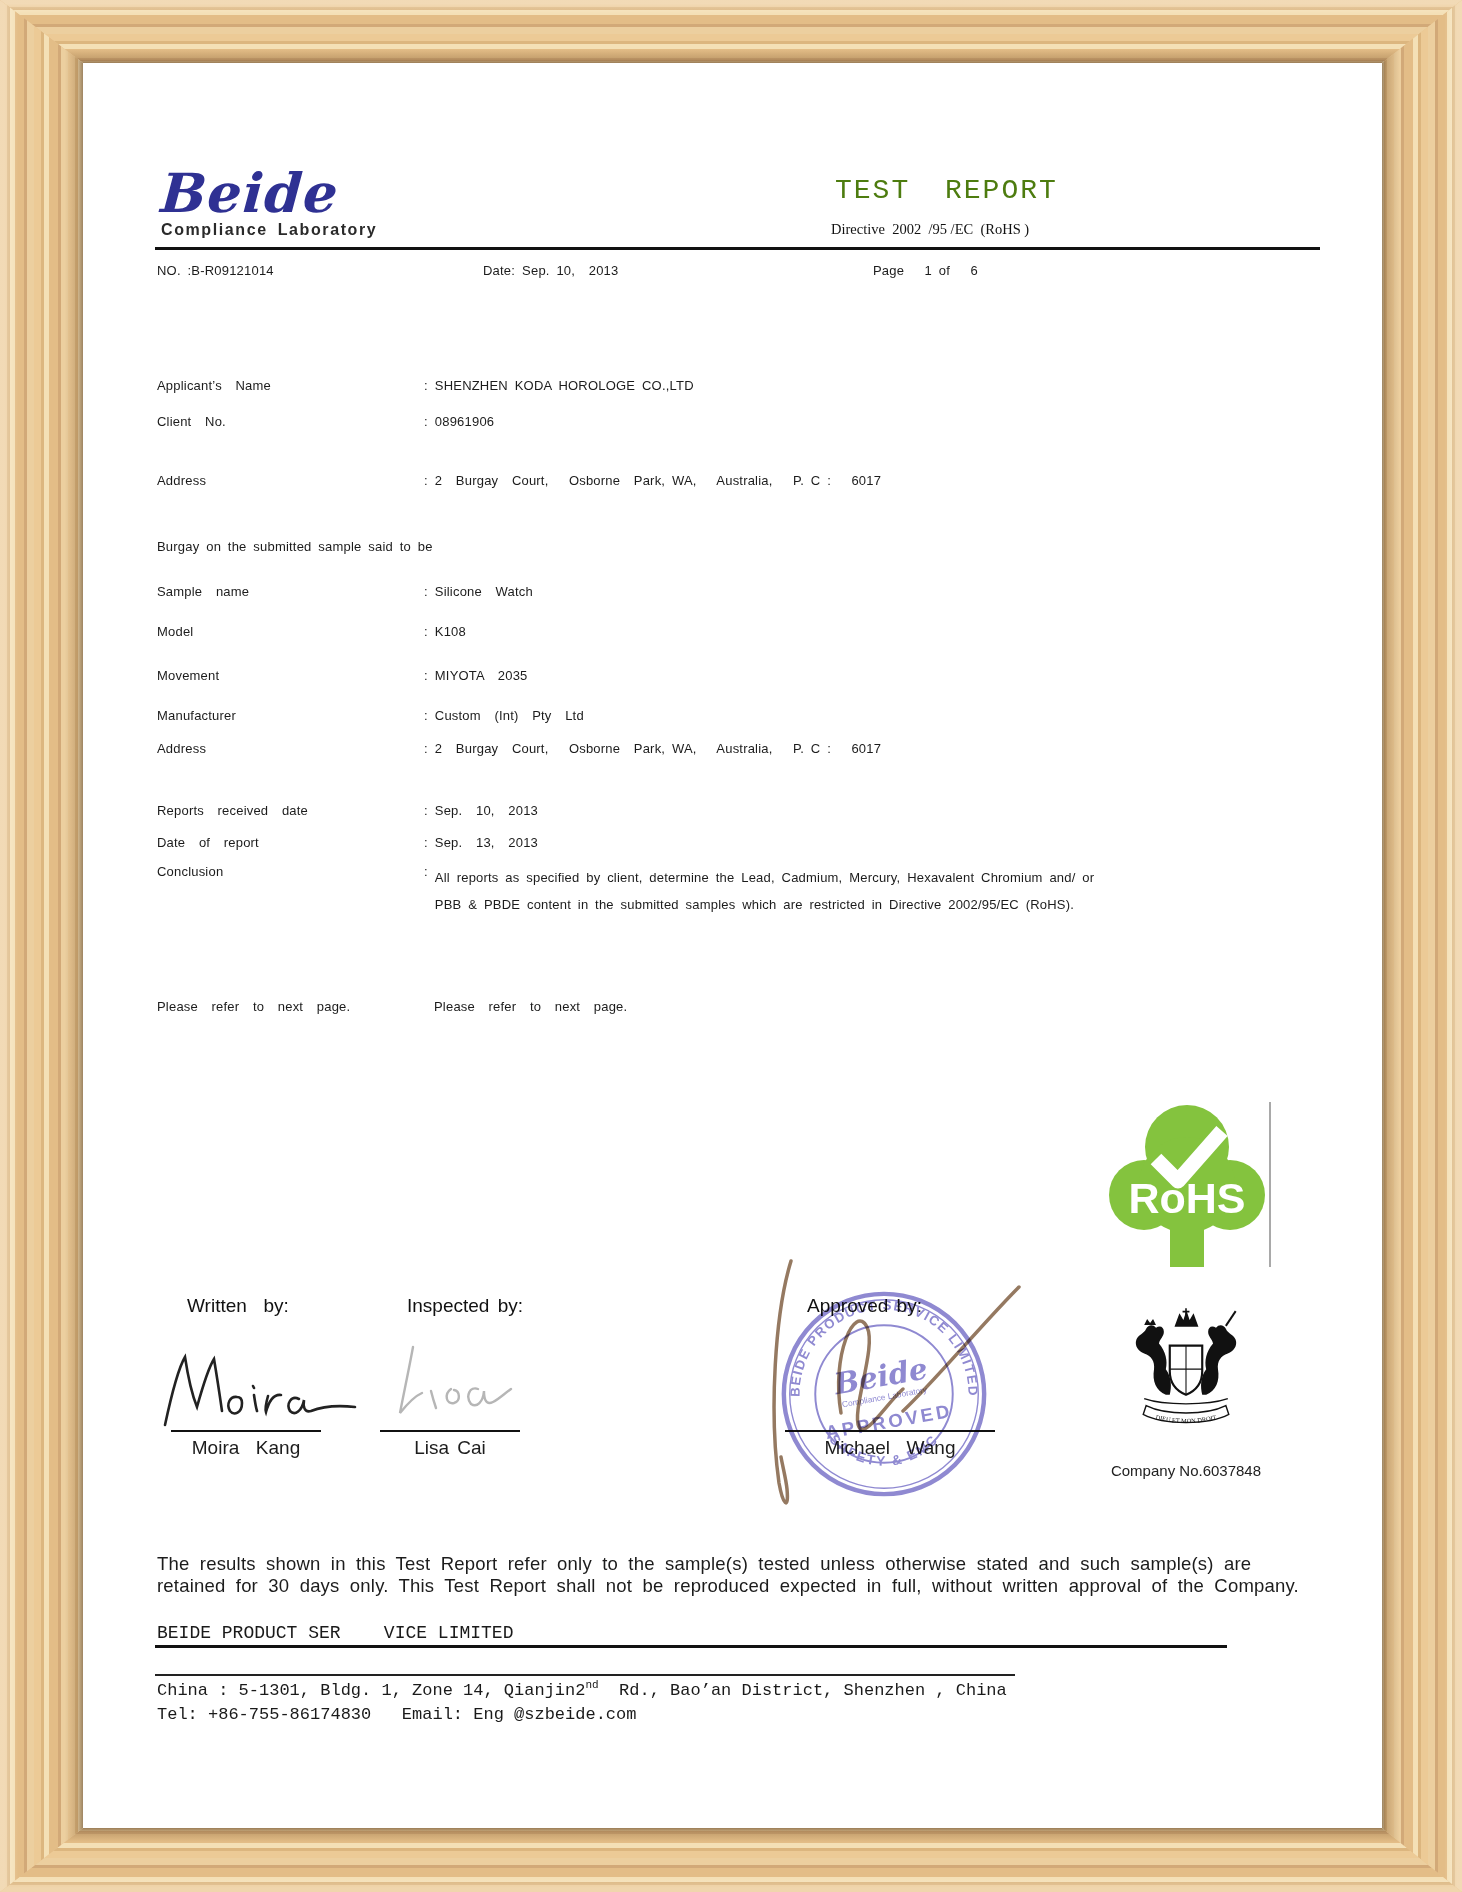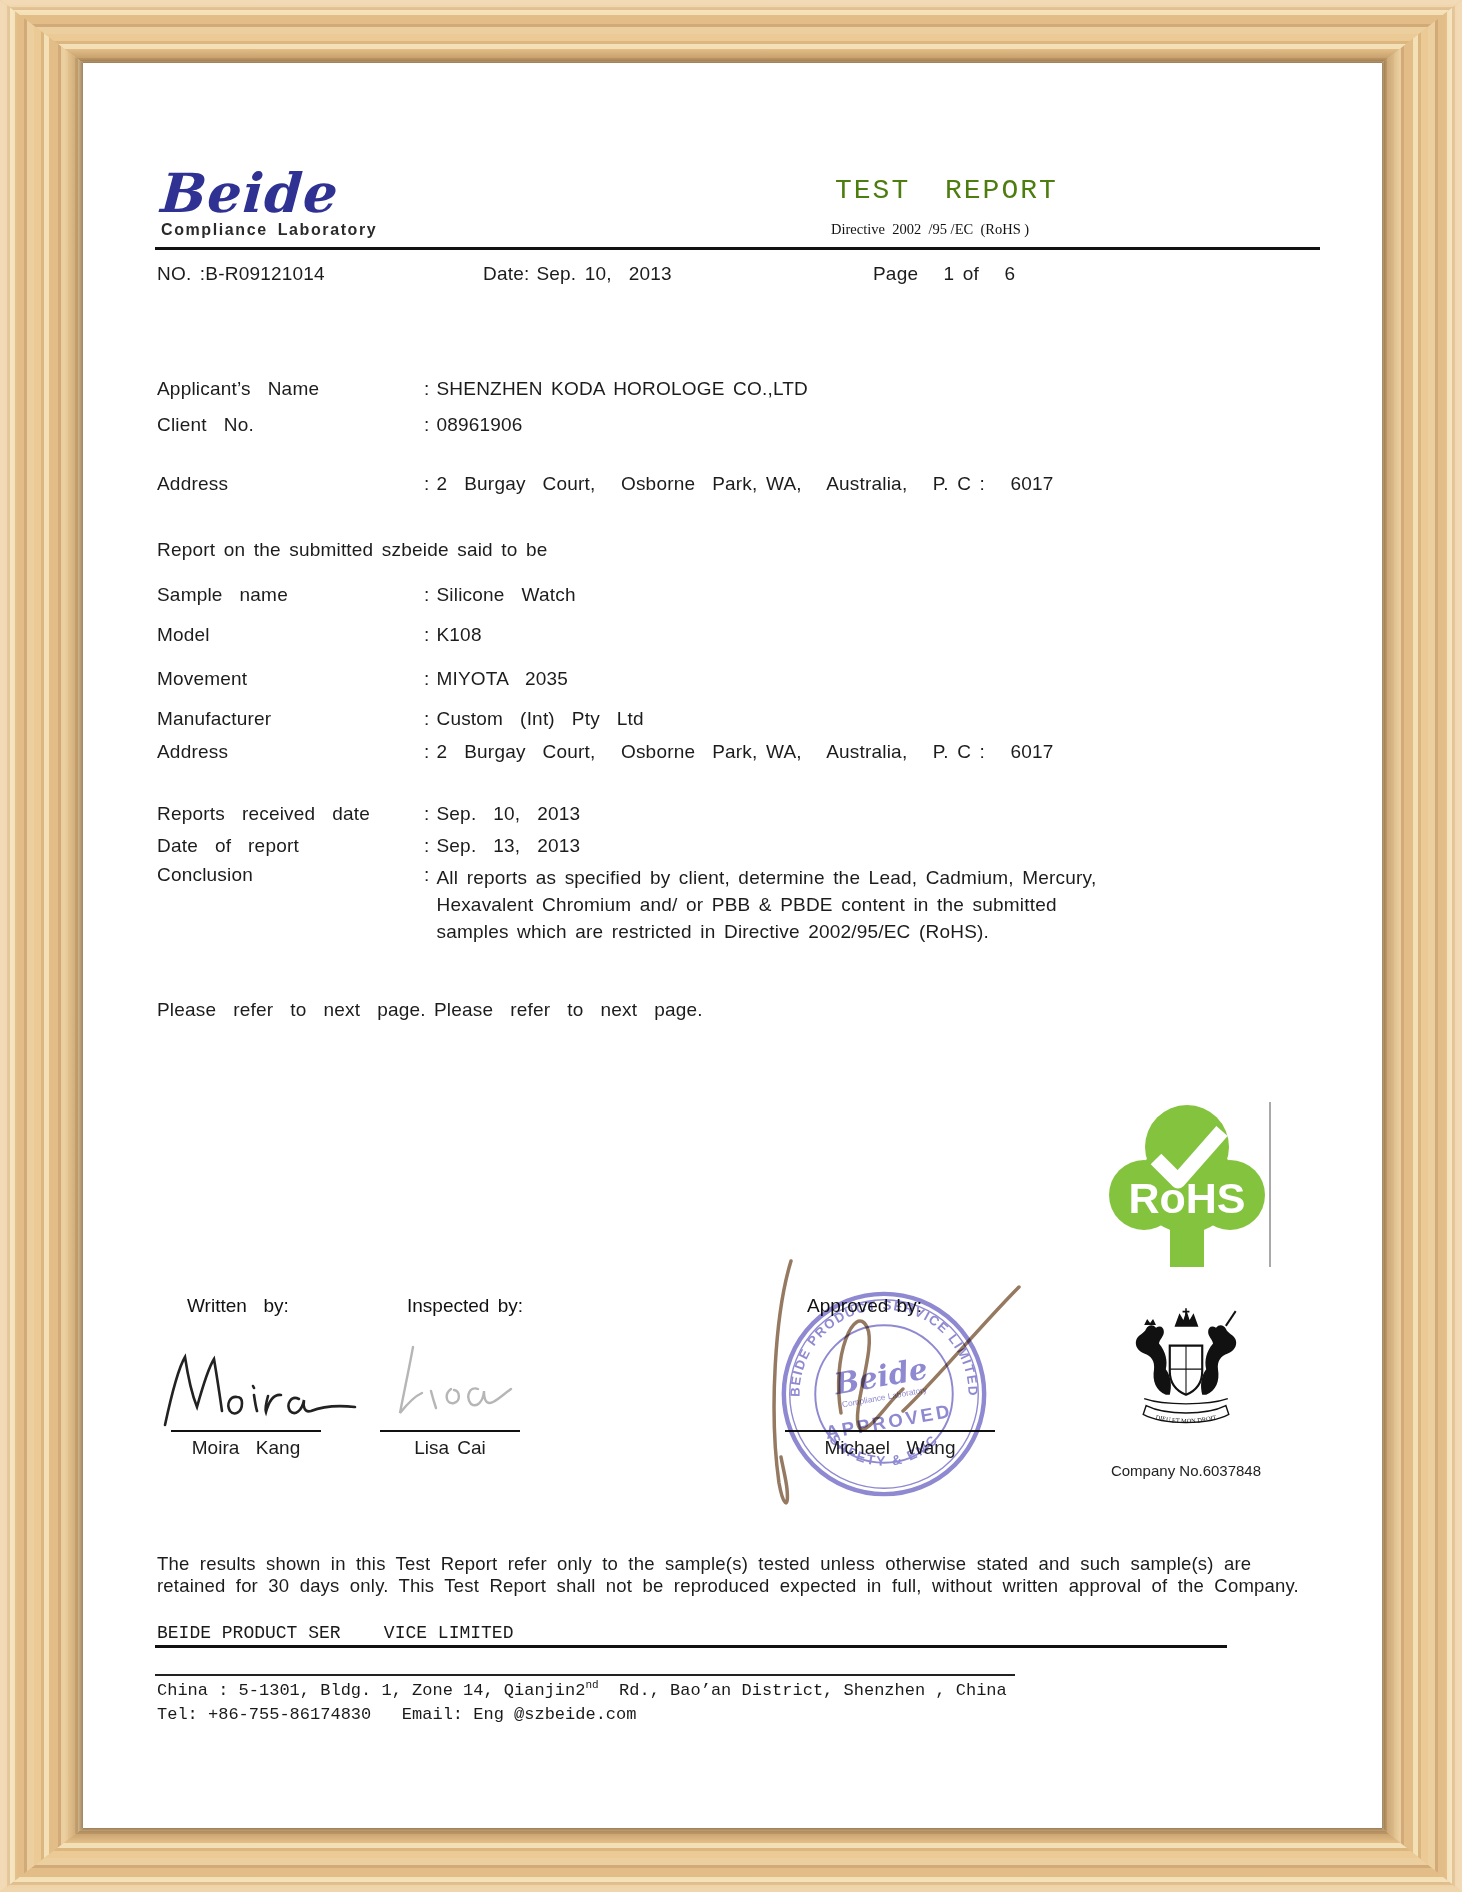--- a/index.html
+++ b/index.html
@@ -26,21 +26,21 @@
     clip-path:polygon(0 0,100% 63px,100% 1828px,0 100%);}
   .frame-right{right:0;top:0;width:80px;height:1892px;
     background:
       linear-gradient(270deg,rgba(255,255,255,.30) 0 6%,rgba(255,255,255,0) 22%,rgba(0,0,0,0) 78%,rgba(120,85,45,.30) 94%,rgba(88,58,28,.55) 100%),
       repeating-linear-gradient(270deg,#ecca96 0 7px,#dcb67f 7px 10px,#f4e0b6 10px 15px,#e3bd87 15px 24px,#d2a978 24px 27px,#eccf9f 27px 34px);
     clip-path:polygon(100% 0,100% 100%,0 1828px,0 63px);}
 
   
   .page{position:absolute;left:83px;top:63px;width:1299px;height:1765px;background:#fff;z-index:2;}
   .abs{position:absolute;}
-  .txt{color:#1c1c1c;font-size:19px;letter-spacing:.2px;word-spacing:3px;white-space:pre;}
+  .txt{color:#1c1c1c;font-size:13px;letter-spacing:.2px;word-spacing:3px;white-space:pre;}
 
   
   .logo-text{left:78px;top:103px;font-family:"DejaVu Serif",serif;font-style:italic;font-weight:bold;
     font-size:54px;line-height:1;color:#2f3193;letter-spacing:1px;transform:skewX(-4deg);}
   .logo-sub{left:78px;top:158px;font-size:16px;color:#2a2a2a;letter-spacing:1.6px;word-spacing:4px;font-weight:bold;white-space:pre;}
   .doc-title{left:752px;top:112px;font-family:"Liberation Mono",monospace;font-size:28px;color:#4d7c0f;
     letter-spacing:2px;word-spacing:16px;white-space:pre;}
   .doc-directive{left:748px;top:158px;font-family:Liberation Serif, serif;font-size:14.5px;color:#111;white-space:pre;}
   .rule-header{left:72px;top:184px;width:1165px;height:3px;background:#111;}
   .info-row{top:200px;}
@@ -102,21 +102,21 @@
     <span class="flabel">Client  No.</span>
     <span class="fcolon">:</span>
     <span>08961906</span>
   </div>
   <div class="row txt" style="top:410px">
     <span class="flabel">Address</span>
     <span class="fcolon">:</span>
     <span>2  Burgay  Court,   Osborne  Park, WA,   Australia,   P. C :   6017</span>
   </div>
 
-  <div class="abs txt" style="left:74px;top:476px">Report on the submitted szbeide said to be</div>
+  <div class="abs txt" style="left:74px;top:476px">Burgay on the submitted sample said to be</div>
 
   <div class="row txt" style="top:521px">
     <span class="flabel">Sample  name</span>
     <span class="fcolon">:</span>
     <span>Silicone  Watch</span>
   </div>
   <div class="row txt" style="top:561px">
     <span class="flabel">Model</span>
     <span class="fcolon">:</span>
     <span>K108</span>

